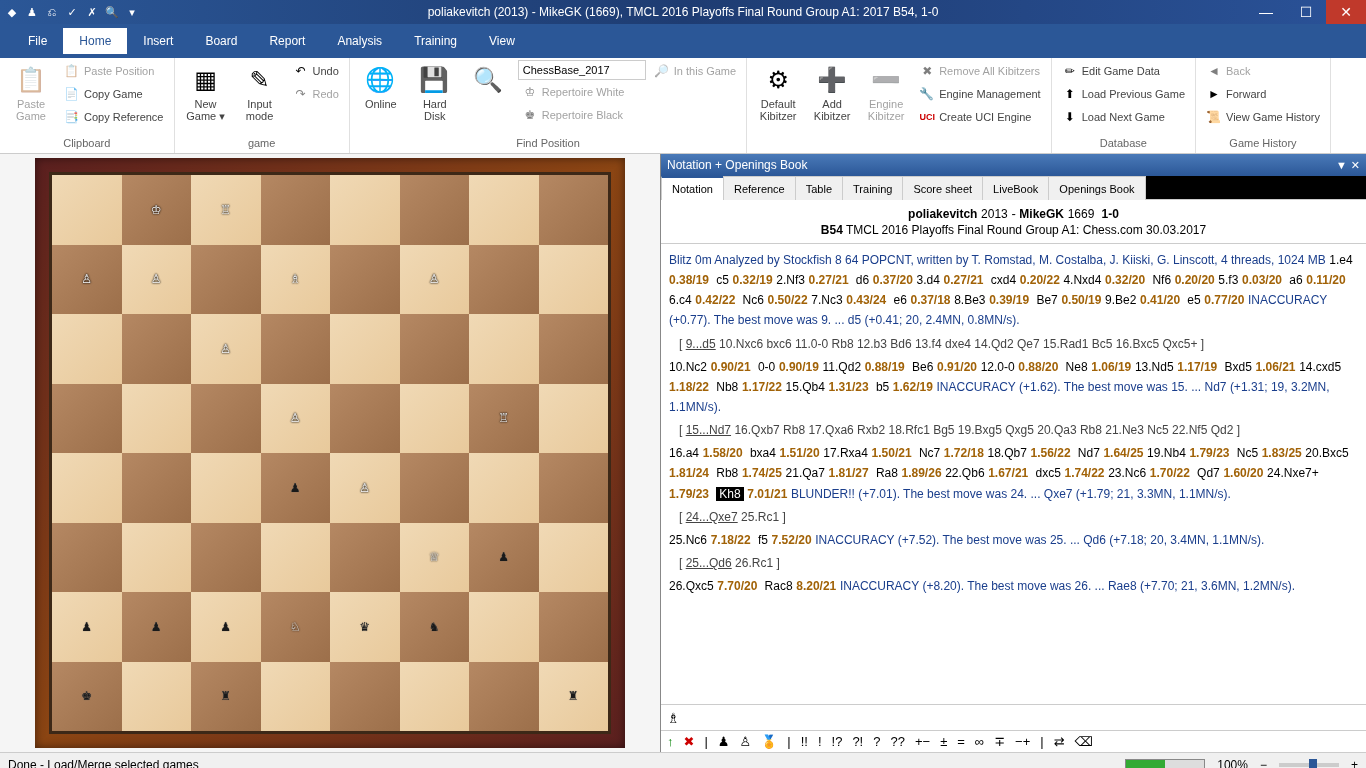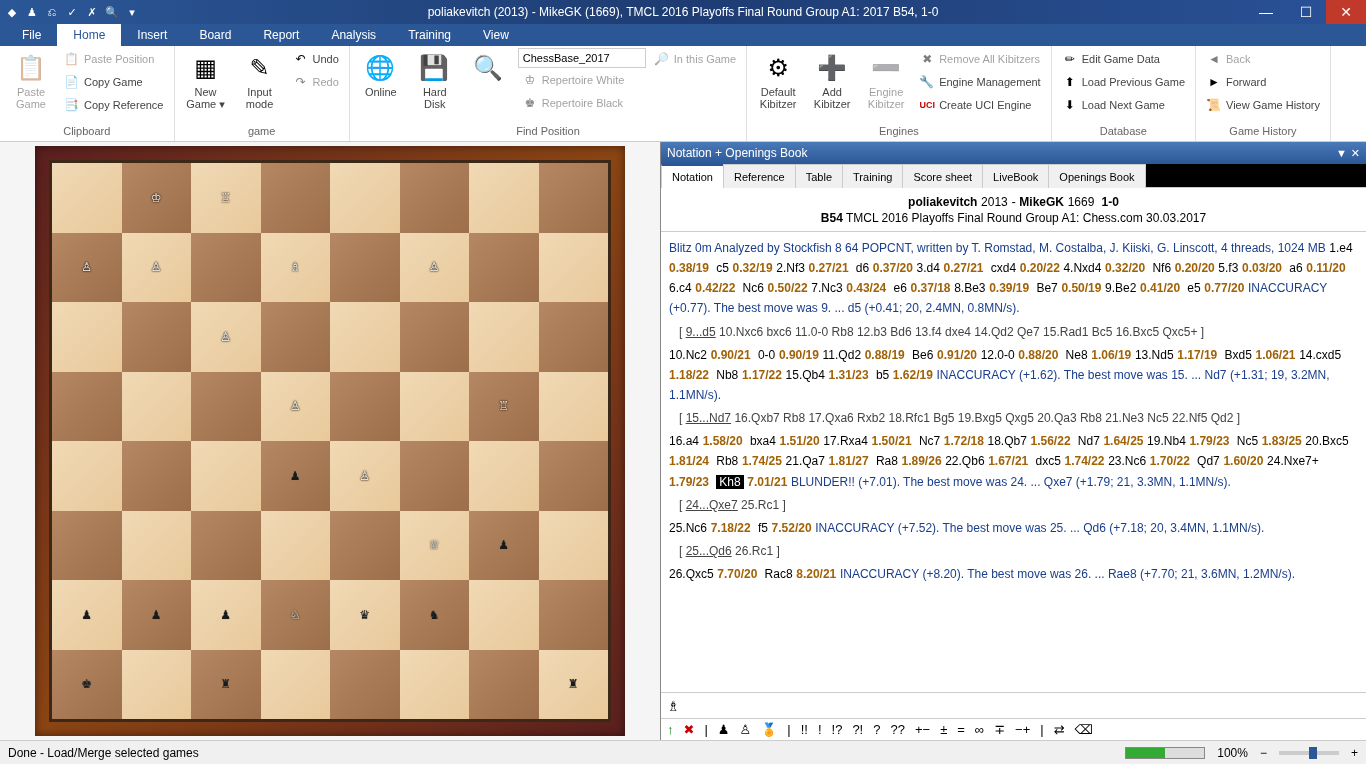--- a/index.html
+++ b/index.html
@@ -4,21 +4,21 @@
 <style>
 *{margin:0;padding:0;box-sizing:border-box;font-family:'Segoe UI',Tahoma,sans-serif;font-size:12px}
 body{background:#fff;width:1366px;height:768px;overflow:hidden;position:relative}
 .titlebar{height:24px;background:linear-gradient(90deg,#2b5797 0%,#1e3c72 50%,#2a5298 100%);display:flex;align-items:center;color:#fff;position:relative}
 .titlebar-icons{display:flex;padding-left:4px;gap:4px}
 .titlebar-icons span{width:16px;height:16px;display:inline-flex;align-items:center;justify-content:center;color:#fff;font-size:11px}
 .titlebar-title{position:absolute;left:50%;transform:translateX(-50%);font-size:12px}
 .window-controls{position:absolute;right:0;display:flex}
 .window-controls div{width:40px;height:24px;display:flex;align-items:center;justify-content:center;color:#fff;font-size:14px}
 .window-controls .close{background:#c0392b}
-.menubar{height:22px;background:#2b5797;display:flex;align-items:center;padding-left:6px}
+.menubar{height:34px;background:#2b5797;display:flex;align-items:center;padding-left:12px}
 .menubar-item{padding:0 16px;height:26px;display:flex;align-items:center;color:#fff;cursor:pointer}
 .menubar-item.active{background:#fff;color:#2b5797}
 .ribbon{height:96px;background:#fff;border-bottom:1px solid #ccc;display:flex}
 .ribbon-group{border-right:1px solid #e0e0e0;display:flex;flex-direction:column;padding:2px 6px}
 .ribbon-group-body{flex:1;display:flex;align-items:flex-start;gap:4px}
 .ribbon-group-label{text-align:center;color:#666;font-size:11px;padding:2px 0}
 .ribbon-btn-lg{display:flex;flex-direction:column;align-items:center;width:50px;padding:4px;cursor:pointer}
 .ribbon-btn-lg .icon{width:32px;height:32px;display:flex;align-items:center;justify-content:center;font-size:24px}
 .ribbon-btn-lg .lbl{font-size:11px;color:#444;text-align:center;line-height:1.1;margin-top:2px}
 .ribbon-btn-sm{display:flex;align-items:center;height:22px;padding:0 4px;cursor:pointer;gap:4px}
@@ -206,21 +206,20 @@
         <div class="ribbon-btn-sm">
             <span class="icon">🔧</span>
             <span class="lbl">Engine Management</span>
           </div>
         <div class="ribbon-btn-sm">
             <span class="icon" style="color:#c00;font-weight:bold;font-size:9px">UCI</span>
             <span class="lbl">Create UCI Engine</span>
           </div>
       </div>
     </div>
-    <div class="ribbon-group-label">Engines</div>
   </div>
   <div class="ribbon-group">
     <div class="ribbon-group-body">
       <div class="ribbon-col">
         <div class="ribbon-btn-sm">
             <span class="icon">✏</span>
             <span class="lbl">Edit Game Data</span>
           </div>
         <div class="ribbon-btn-sm">
             <span class="icon">⬆</span>

